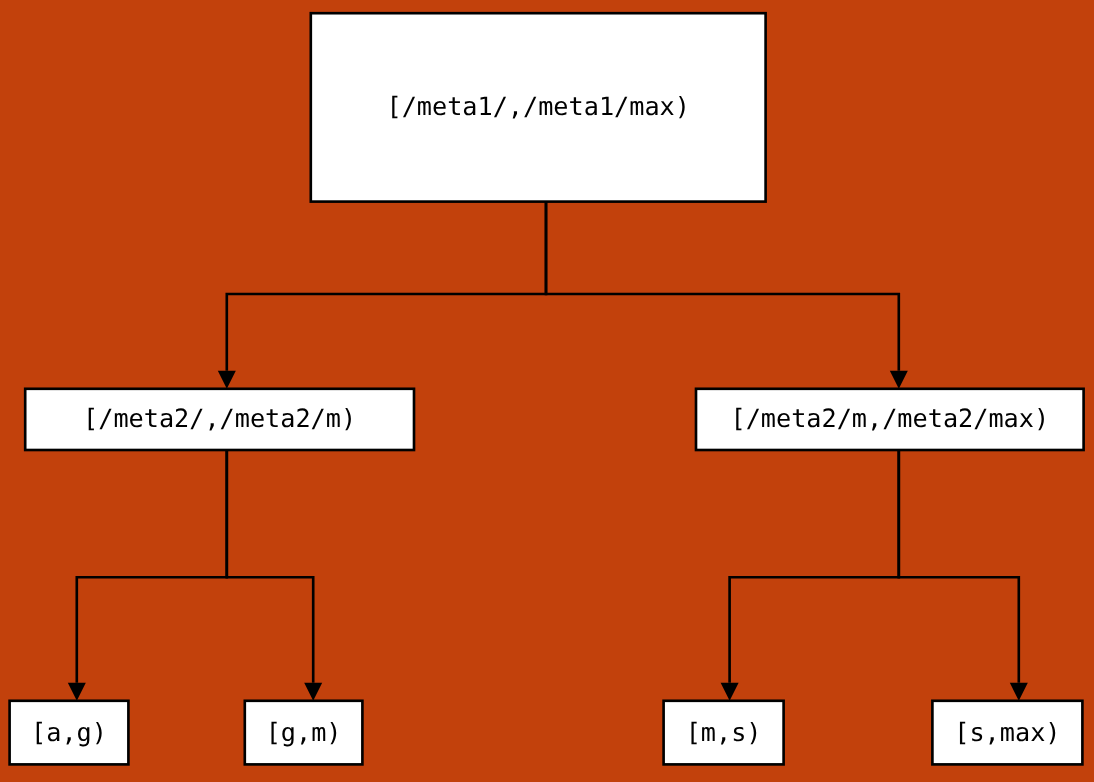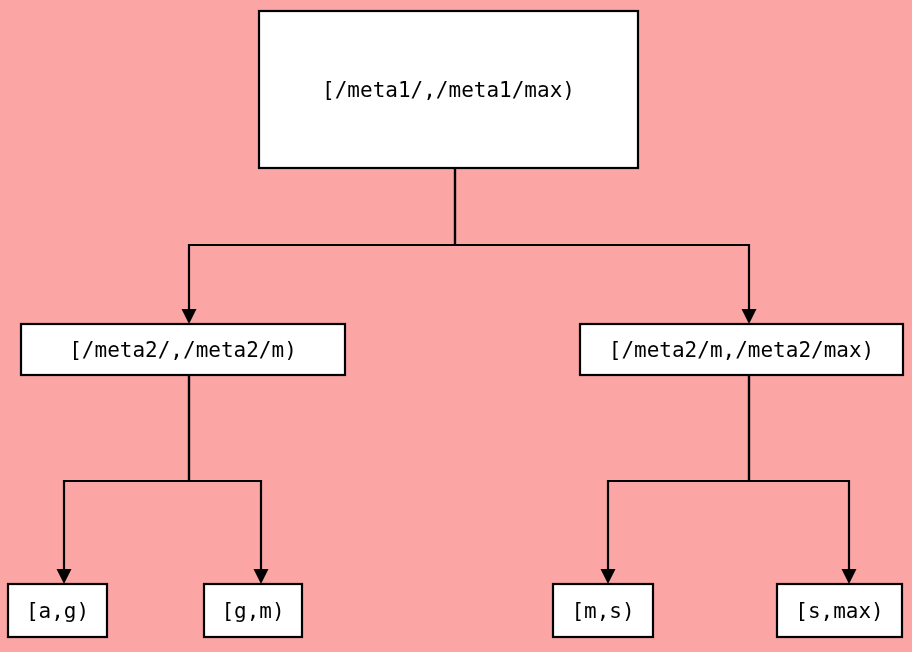--- a/index.html
+++ b/index.html
@@ -11,21 +11,21 @@
   body {
     width: 912px;
     height: 652px;
     font-family: "DejaVu Sans Mono", "Liberation Mono", monospace;
     overflow: hidden;
   }
   #diagram-root {
     position: relative;
     width: 912px;
     height: 652px;
-    background: #fca5a5;
+    background: #c2410c;
   }
   svg#tree-canvas {
     display: block;
     width: 912px;
     height: 652px;
   }
   .node-box {
     fill: #ffffff;
     stroke: #000000;
     stroke-width: 2.2;

